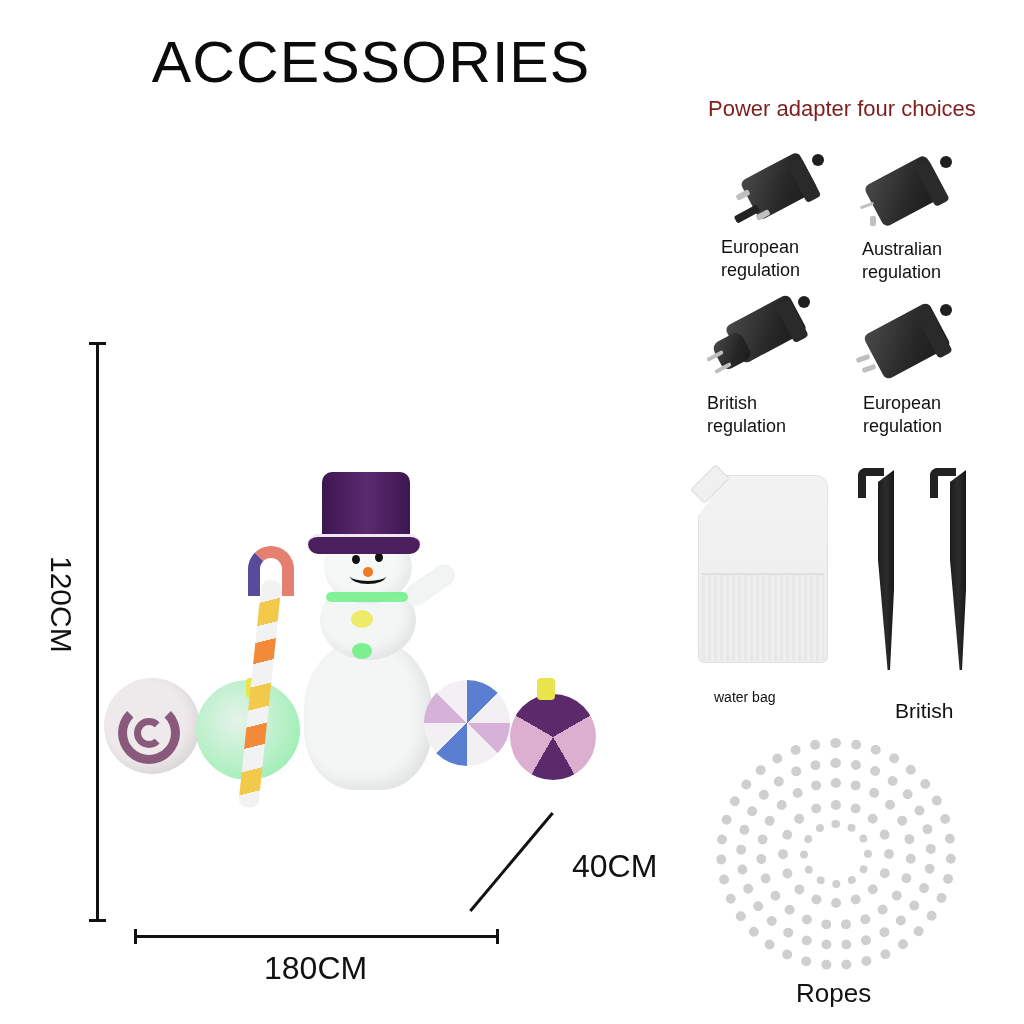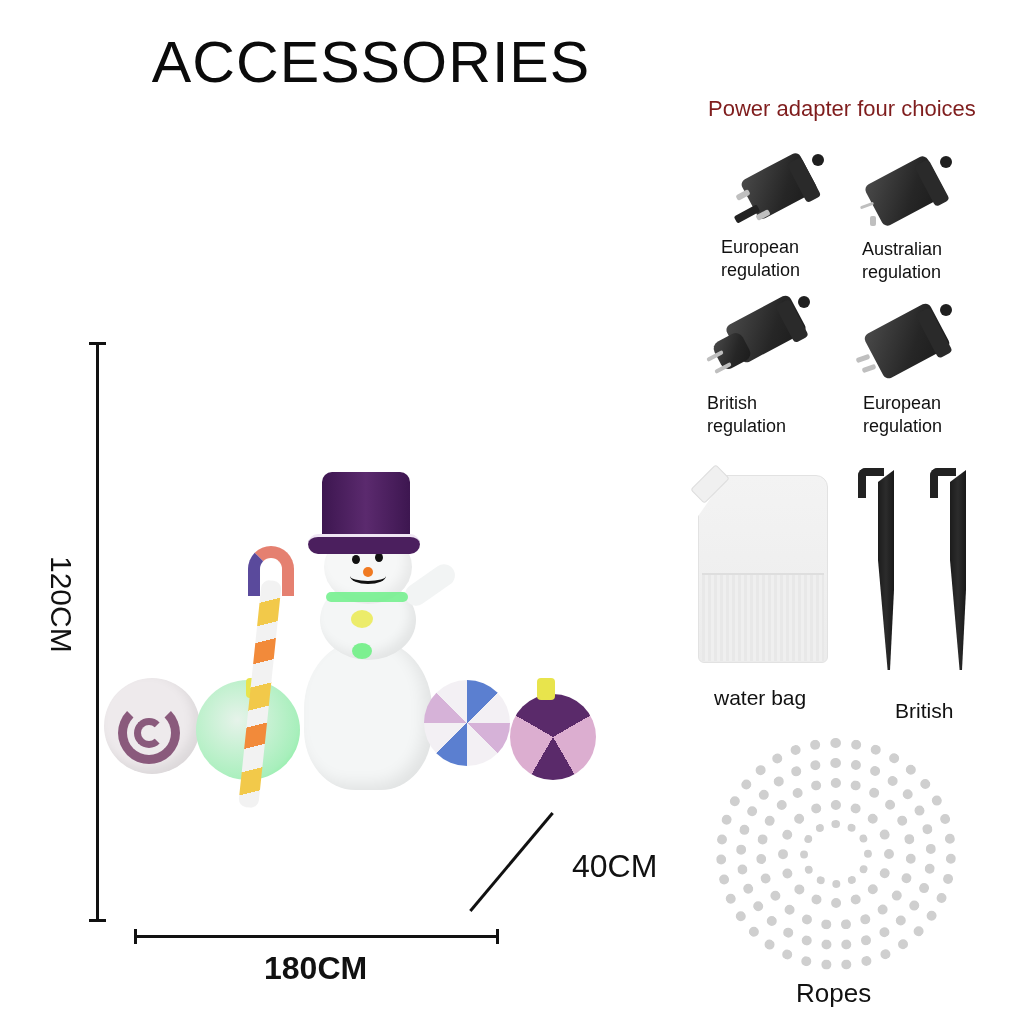--- a/index.html
+++ b/index.html
@@ -45,21 +45,21 @@
 <div class="abs title">ACCESSORIES</div>
 
 <div class="abs vline"></div>
 <div class="abs vcap" style="top:342px"></div>
 <div class="abs vcap" style="top:919px"></div>
 <div class="abs dimtext" style="left:18px;top:576px;width:80px;height:40px;text-align:center;transform:rotate(90deg);font-weight:400;font-size:30px">120CM</div>
 
 <div class="abs hline"></div>
 <div class="abs hcap" style="left:134px"></div>
 <div class="abs hcap" style="left:496px"></div>
-<div class="abs dimtext" style="left:264px;top:950px;font-weight:700">180CM</div>
+<div class="abs dimtext" style="left:264px;top:950px;font-weight:400">180CM</div>
 
 <div class="abs dline"></div>
 <div class="abs dimtext" style="left:572px;top:848px;font-weight:400">40CM</div>
 
 <div class="abs" style="left:100px;top:470px;width:520px;height:320px">
 
   <div class="ball" style="left:4px;top:208px;width:96px;height:96px;background:#eeeaec;box-shadow:inset -6px -6px 12px rgba(0,0,0,0.08)">
     <div class="ball" style="left:14px;top:24px;width:62px;height:62px;border:9px solid #8a5a7c;border-top-color:transparent"></div>
     <div class="ball" style="left:30px;top:40px;width:30px;height:30px;border:7px solid #8a5a7c;border-right-color:transparent"></div>
   </div>
@@ -143,21 +143,21 @@
   <div class="pin" style="left:6px;top:70px;width:14px;height:5px;transform:rotate(-20deg)"></div>
 </div>
 <div class="abs label" style="left:863px;top:392px">
   <div>European</div>
   <div>regulation</div>
 </div>
 
 <div class="abs bag"></div>
 <div class="abs bag-water"></div>
 <div class="abs spout"></div>
-<div class="abs label" style="left:714px;top:686px;font-size:21px">water bag</div>
+<div class="abs label" style="left:714px;top:686px;font-size:14px">water bag</div>
 
 <div class="abs" style="left:856px;top:466px;width:40px;height:230px">
   <div class="stake-hook" style="left:2px;top:2px"></div>
   <div class="stake" style="left:22px;top:4px"></div>
 </div>
 <div class="abs" style="left:928px;top:466px;width:40px;height:230px">
   <div class="stake-hook" style="left:2px;top:2px"></div>
   <div class="stake" style="left:22px;top:4px"></div>
 </div>
 <div class="abs label" style="left:895px;top:699px;font-size:21px">British</div>

